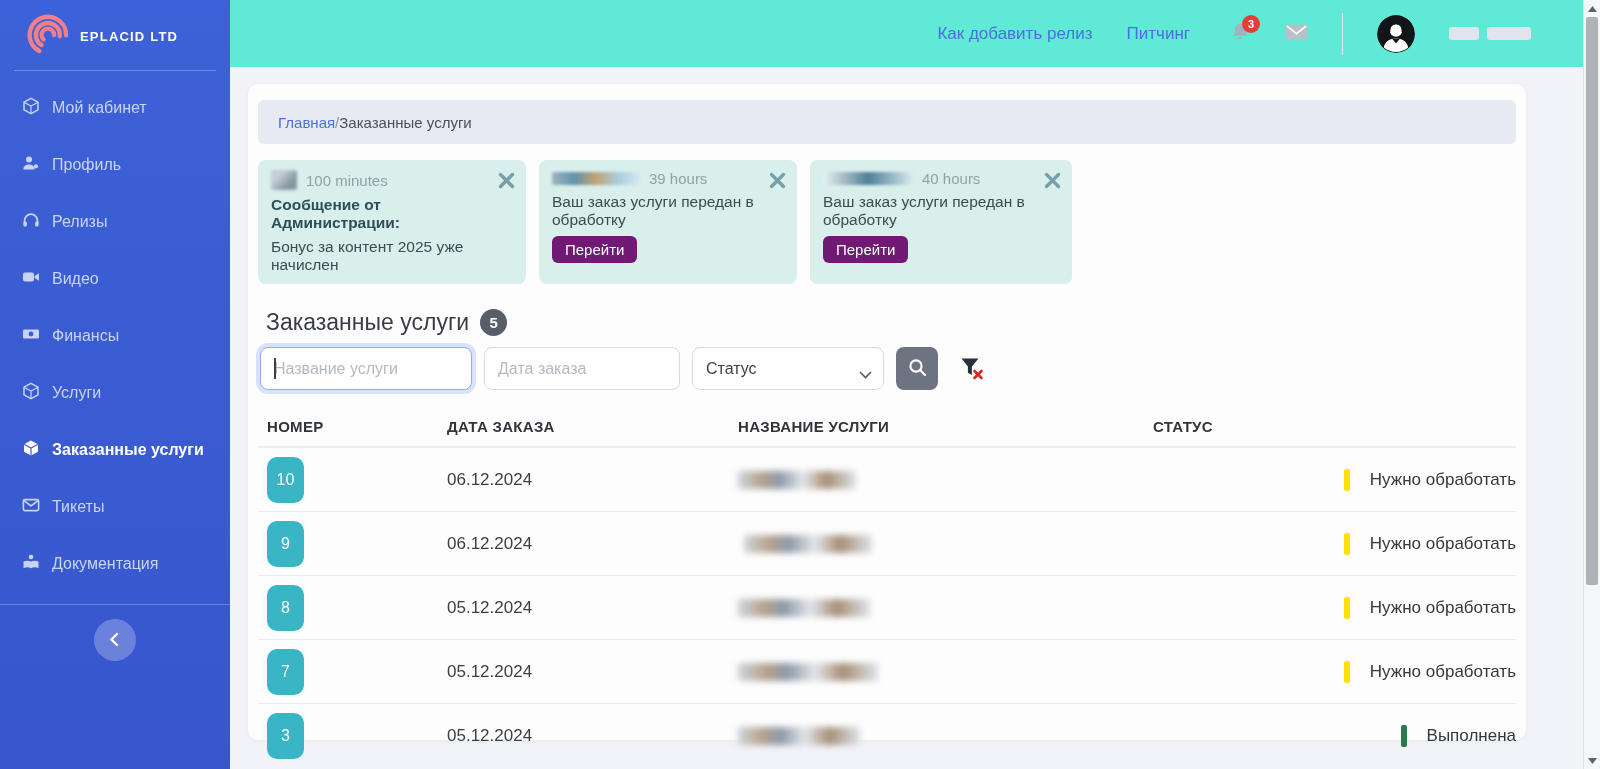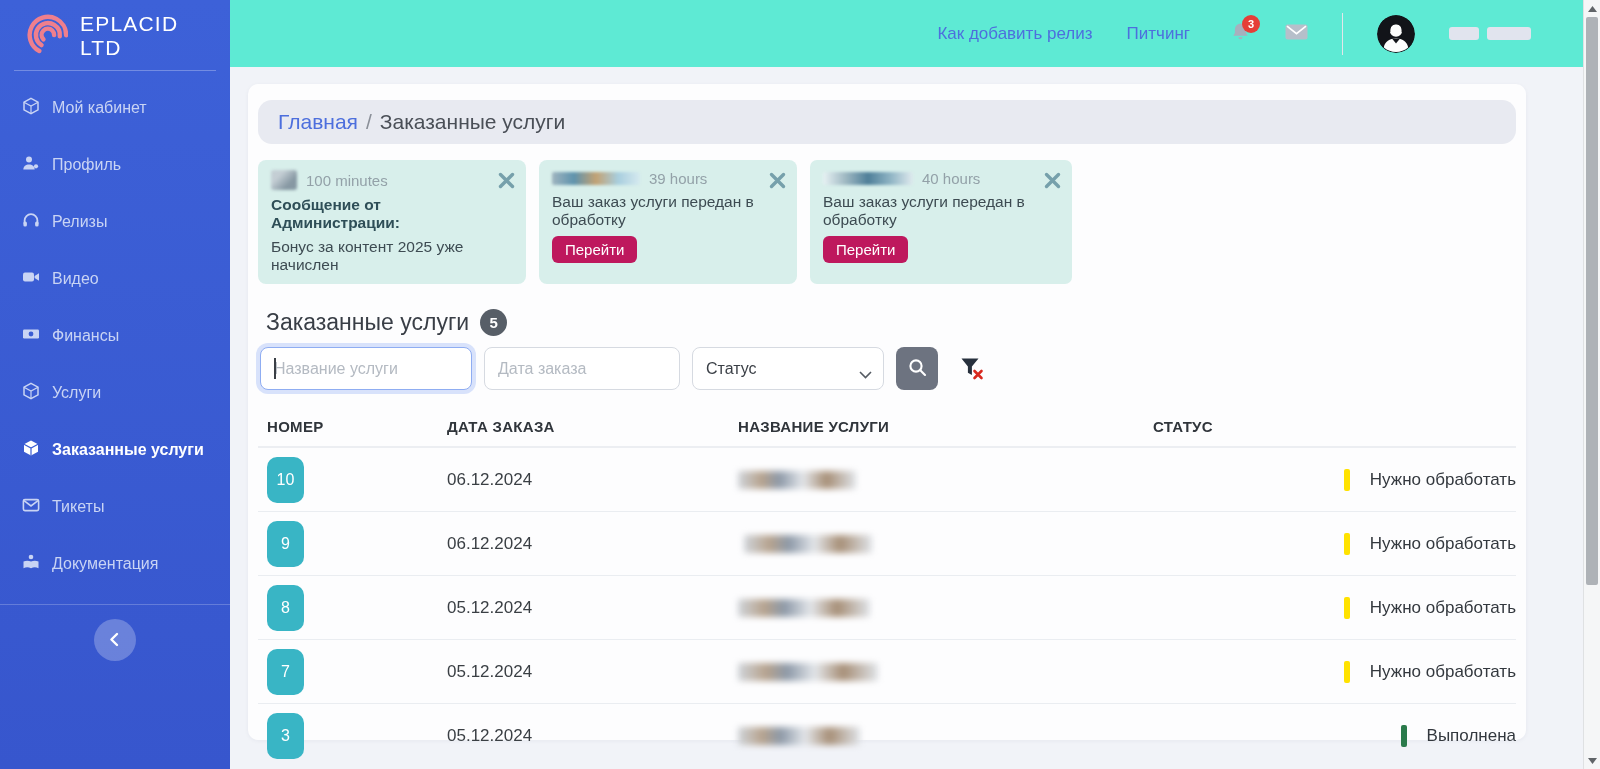--- a/index.html
+++ b/index.html
@@ -4,21 +4,21 @@
 <style>
   * { box-sizing: border-box; margin: 0; padding: 0; }
   html,body { width:1600px; height:769px; overflow:hidden; }
   body { font-family:"Liberation Sans", sans-serif; background:#fff; position:relative; }
   .screen { position:absolute; inset:0; width:1600px; height:769px; }
 
   
   .sidebar { position:absolute; left:0; top:0; width:230px; height:769px;
     background:linear-gradient(180deg,#3d61d8 0%,#3756cd 100%); color:#c9d4f4; }
   .logo-row { display:flex; align-items:center; gap:12px; padding:12px 18px 10px 22px; height:70px; }
-  .brand { color:#fff; font-weight:400; font-size:21px; letter-spacing:1.2px; }
+  .brand { color:#fff; font-weight:700; font-size:13px; letter-spacing:1.2px; }
   .side-div { border:none; border-top:1px solid rgba(255,255,255,.28); margin:0 14px; }
   .nav { padding-top:8px; }
   .nav-item { display:flex; align-items:center; gap:12px; height:57px; padding-left:22px;
     color:#c9d4f4; font-size:16px; cursor:pointer; }
   .nav-item svg { flex:0 0 auto; }
   .nav-item.active { color:#fff; font-weight:700; }
   .side-div2 { border:none; border-top:1px solid rgba(255,255,255,.22); margin:12px 0 0 0; }
   .collapse-btn { margin:14px auto 0 auto; width:42px; height:42px; border-radius:50%;
     background:rgba(255,255,255,.25); border:none; display:flex; align-items:center; justify-content:center; cursor:pointer; }
 
@@ -35,35 +35,35 @@
   .avatar { width:38px; height:38px; border-radius:50%; overflow:hidden; cursor:pointer; }
   .name-blur { display:flex; gap:8px; align-items:center; }
   .nb { height:13px; border-radius:3px; background:#e1e4ee; filter:blur(.6px); }
   .nb1 { width:30px; } .nb2 { width:44px; }
 
   
   .main { position:absolute; left:230px; top:67px; width:1353px; height:702px; background:#f1f3f8; }
   .card { position:absolute; left:18px; top:17px; width:1278px; height:656px; background:#fdfdfe;
     border-radius:10px; box-shadow:0 1px 4px rgba(30,40,70,.05); padding:16px 10px 0 10px; }
 
-  .breadcrumb { height:44px; background:#e8eaf1; border-radius:14px; display:flex; align-items:center;
-    gap:8px; padding-left:20px; font-size:21px; }
+  .breadcrumb { height:44px; background:#e8eaf1; border-radius:6px; display:flex; align-items:center;
+    gap:0; padding-left:20px; font-size:15px; }
   .bc-home { color:#4d6fdd; text-decoration:none; cursor:pointer; }
   .bc-sep { color:#8a8f98; }
   .bc-cur { color:#4a4f57; }
 
   
   .notices { display:flex; gap:13px; margin-top:16px; }
   .notice { position:relative; background:#d8efeb; border-radius:8px; padding:10px 34px 10px 13px; }
   .notice.n1 { width:268px; } .notice.n2 { width:258px; } .notice.n3 { width:262px;border-radius:7px; }
   .notice-line1 { display:flex; align-items:center; gap:9px; }
   .notice-time { color:#93a1a8; font-size:15px; }
   .notice-title { margin-top:6px; color:#2e4e57; font-weight:700; font-size:15.5px; }
   .notice-text { margin-top:6px; color:#3d4b52; font-size:15.5px; }
-  .notice-btn { margin-top:7px; background:#be185d; color:#fff; border:none; border-radius:6px;
+  .notice-btn { margin-top:7px; background:#701a75; color:#fff; border:none; border-radius:6px;
     padding:5px 13px; font-size:15px; font-family:inherit; cursor:pointer; }
   .notice-close { position:absolute; top:11px; right:10px; background:none; border:none; cursor:pointer; line-height:0; }
   .blur-ico { width:26px; height:20px; border-radius:3px; filter:blur(1.5px);
     background:linear-gradient(135deg,#c4ced4 30%,#8798a3 70%); }
   .blur-strip { height:13px; border-radius:2px; filter:blur(1.8px); }
   .bs2 { width:88px; background:linear-gradient(90deg,#9fb4bf,#5f93ad,#c2a274,#a8cede,#d5e9ef); }
   .bs3 { width:90px; background:linear-gradient(90deg,#e8f2f4,#9fb8c2,#4f7f99,#8fb4c4,#dfeaee); }
 
   
   .title-row { display:flex; align-items:center; gap:11px; margin:25px 0 0 8px; }

